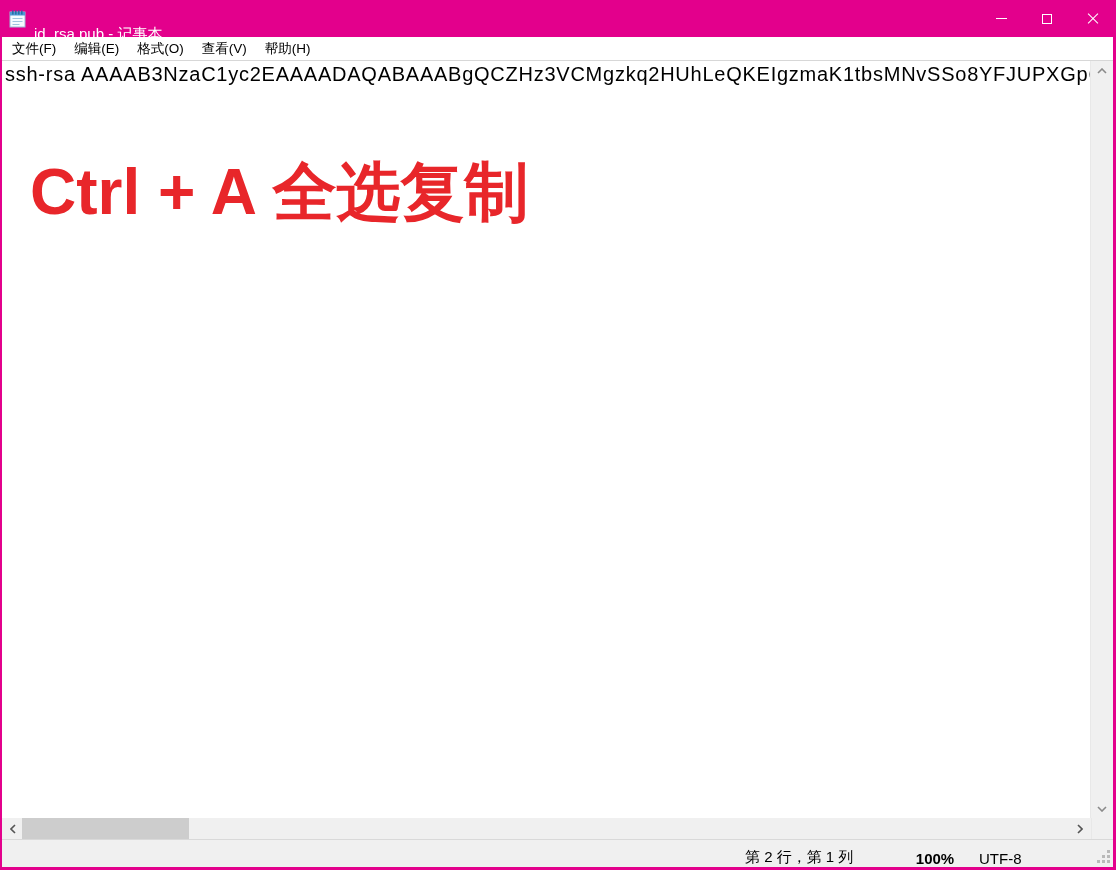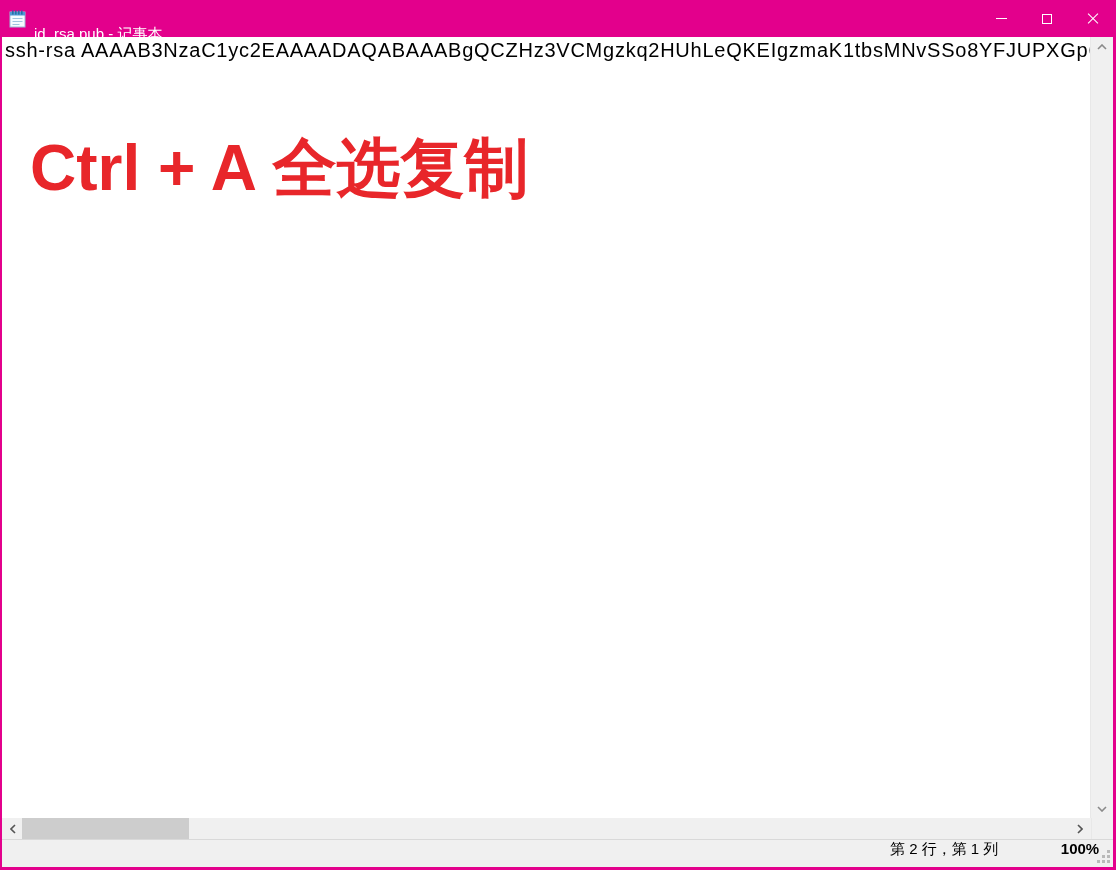--- a/index.html
+++ b/index.html
@@ -53,21 +53,21 @@
     display:flex; flex-direction:column; justify-content:space-between; align-items:center;
   }
   .scroll-arrow { width:22px; height:19px; display:flex; align-items:center; justify-content:center; }
   .hscroll-row { flex:0 0 21px; display:flex; }
   .hscrollbar { flex:1 1 auto; background:#f0f0f0; position:relative; display:flex; align-items:center; justify-content:space-between; }
   .hthumb { position:absolute; left:20px; top:0; width:167px; height:21px; background:#cdcdcd; }
   .scroll-corner { flex:0 0 22px; background:#f0f0f0; border-left:1px solid #e8e8e8; }
   
   .statusbar {
     flex:0 0 28px; background:#f0f0f0; border-top:1px solid #d9d9d9;
-    display:flex; align-items:flex-start; font-size:15px; color:#000; position:relative;
+    display:flex; align-items:flex-end; font-size:15px; color:#000; position:relative;
   }
   .sb-spacer { flex:1 1 auto; }
   .sb-div { width:1px; background:#d7d7d7; margin:2px 0; }
   .sb-seg { display:flex; align-items:center; padding-left:11px; white-space:nowrap; }
   .sb-cursor { width:169px; }
   .sb-zoom { width:62px; justify-content:center; padding-left:0;font-weight:bold; }
   .sb-eol { width:149px; }
   .sb-enc { width:145px; }
   .resize-grip { position:absolute; right:3px; bottom:4px; width:12px; height:12px; }
   .resize-grip i {
@@ -101,20 +101,27 @@
         </div>
       <div class="win-btn">
           <span class="glyph-max"></span>
         </div>
       <div class="win-btn">
           <span class="glyph-close"></span>
         </div>
     </div>
   </div>
 
+  <div class="menubar">
+    <span class="menu-item">文件(F)</span>
+    <span class="menu-item">编辑(E)</span>
+    <span class="menu-item">格式(O)</span>
+    <span class="menu-item">查看(V)</span>
+    <span class="menu-item">帮助(H)</span>
+  </div>
 
   <div class="content">
     <div class="textarea">
       <div class="doc-text">ssh-rsa AAAAB3NzaC1yc2EAAAADAQABAAABgQCZHz3VCMgzkq2HUhLeQKEIgzmaK1tbsMNvSSo8YFJUPXGp6f/3</div>
       <div class="annotation">Ctrl + A 全选复制</div>
     </div>
     <div class="vscrollbar">
       <div class="scroll-arrow">
         <svg class="chev" width="10" height="6" viewBox="0 0 10 6">
             <polyline points="1,5 5,1 9,5" fill="none" stroke="#8a8a8a" stroke-width="1.6"></polyline>
@@ -146,20 +153,21 @@
   </div>
 
   <div class="statusbar">
     <div class="sb-spacer"></div>
     <div class="sb-div"></div>
     <div class="sb-seg sb-cursor">第 2 行，第 1 列</div>
     <div class="sb-div"></div>
     <div class="sb-seg sb-zoom">100%</div>
     <div class="sb-div"></div>
     <div class="sb-div"></div>
+    <div class="sb-seg sb-enc">UTF-8</div>
     <div class="resize-grip">
       <i class="grip1"></i>
         <i class="grip2"></i>
         <i class="grip3"></i>
       <i class="grip4"></i>
         <i class="grip5"></i>
         <i class="grip6"></i>
     </div>
   </div>
 

